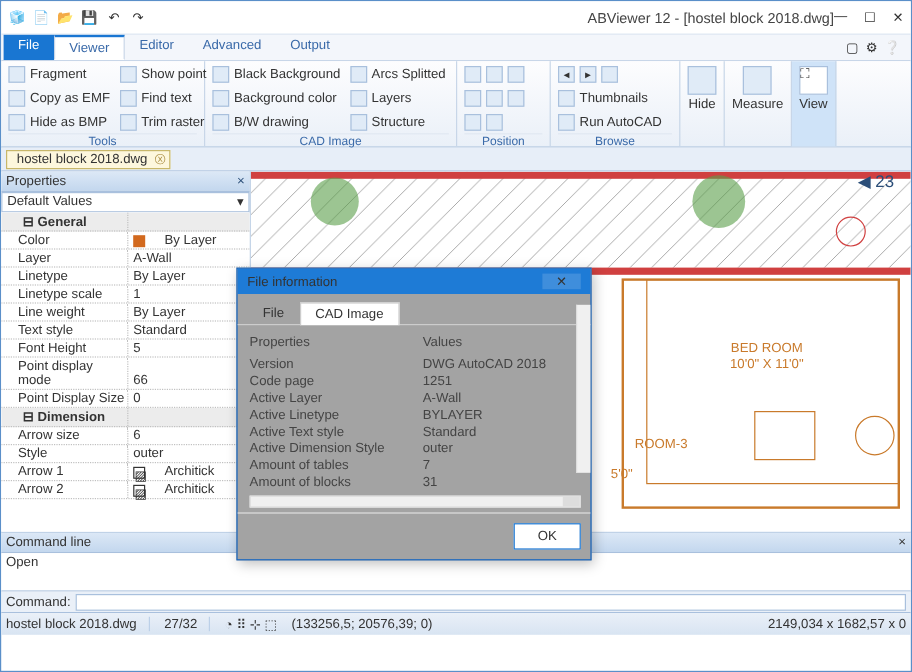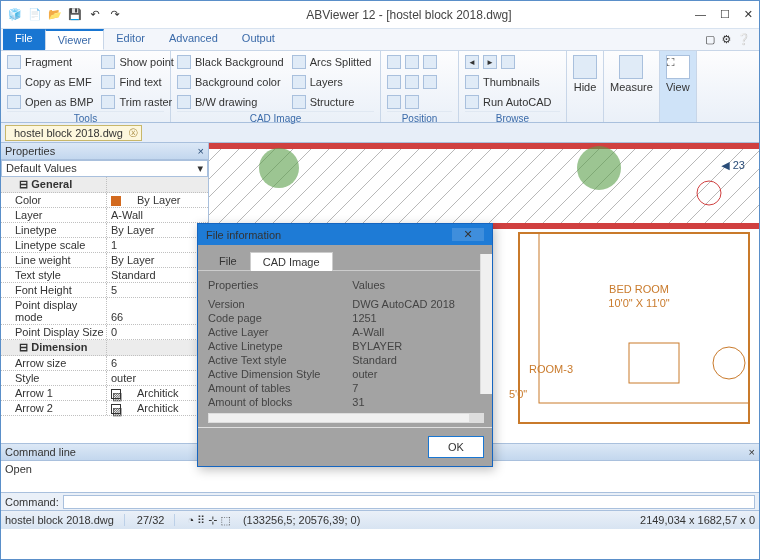--- a/index.html
+++ b/index.html
@@ -1,20 +1,20 @@
 <!DOCTYPE html>
 <html><head>
 <meta charset="utf-8">
 <style>
 *{box-sizing:border-box;margin:0;padding:0;font-family:"Segoe UI",Tahoma,sans-serif;font-size:11px;color:#333}
 body{width:760px;height:560px;background:#fff;position:relative;overflow:hidden;border:1px solid #5a8fc9}
 .titlebar{height:28px;background:#fff;display:flex;align-items:center;padding:0 6px;border-bottom:1px solid #d8e3f0}
 .titlebar .qat{display:flex;gap:4px;align-items:center}
 .titlebar .qat span{width:16px;height:16px;display:inline-flex;align-items:center;justify-content:center}
-.titlebar .title{flex:1;text-align:center;font-size:12px;color:#444}
+.titlebar .title{flex:1;text-align:right;font-size:12px;color:#444}
 .titlebar .wctl{display:flex;gap:14px;color:#888;font-size:13px}
 .menubar{height:22px;background:#f3f6fb;display:flex;align-items:stretch;padding-left:2px;border-bottom:1px solid #c8d6e8}
 .menubar .mtab{padding:3px 12px;color:#3a6aa9;cursor:pointer}
 .menubar .mtab.file{background:#1976d2;color:#fff}
 .menubar .mtab.active{background:#fff;border:1px solid #c8d6e8;border-bottom:1px solid #fff;border-top:2px solid #1976d2}
 .menubar .help{margin-left:auto;display:flex;gap:6px;padding-right:8px;align-items:center;color:#3a6aa9}
 .ribbon{height:72px;background:linear-gradient(#fdfdfe,#eaf0f8);border-bottom:1px solid #a9c0dd;display:flex}
 .rgroup{border-right:1px solid #c8d6e8;display:flex;flex-direction:column;padding:2px 6px 0 6px}
 .rgroup .rows{flex:1;display:flex;gap:8px}
 .rgroup .col{display:flex;flex-direction:column;gap:2px;justify-content:center}
@@ -103,21 +103,21 @@
         <div class="ritem">
             <span class="ricn"></span>
             <span>Fragment</span>
           </div>
         <div class="ritem">
             <span class="ricn"></span>
             <span>Copy as EMF</span>
           </div>
         <div class="ritem">
             <span class="ricn"></span>
-            <span>Open as BMP</span>
+            <span>Hide as BMP</span>
           </div>
       </div>
       <div class="col">
         <div class="ritem">
             <span class="ricn"></span>
             <span>Show point</span>
           </div>
         <div class="ritem">
             <span class="ricn"></span>
             <span>Find text</span>
@@ -319,21 +319,21 @@
       <text x="430" y="150" text-anchor="middle" fill="#c97a2b" font-size="12">BED ROOM</text>
       <text x="430" y="164" text-anchor="middle" fill="#c97a2b" font-size="11">10'0" X 11'0"</text>
       <text x="320" y="230" fill="#c97a2b" font-size="11">ROOM-3</text>
       <text x="300" y="255" fill="#c97a2b" font-size="10">5'0"</text>
       <circle cx="70" cy="25" r="20" fill="#5a9e4a" opacity="0.6"></circle>
       <circle cx="390" cy="25" r="22" fill="#5a9e4a" opacity="0.6"></circle>
       <circle cx="500" cy="50" r="12" fill="none" stroke="#d04040"></circle>
       <circle cx="520" cy="220" r="16" fill="none" stroke="#c97a2b"></circle>
       <rect x="420" y="200" width="50" height="40" fill="none" stroke="#c97a2b"></rect>
     </svg>
-    <div style="position:absolute;top:16px;right:14px;font-size:11px;color:#2a4d78">◀ 23</div>
+    <div style="position:absolute;top:0;right:14px;font-size:14px;color:#2a4d78">◀ 23</div>
   </div>
 </div>
 
 <div class="cmdpanel">
   <div class="cmdhdr">
       <span>Command line</span>
       <span class="x">×</span>
     </div>
   <div class="cmdbody"><span>Open</span></div>
   <div class="cmdline">

